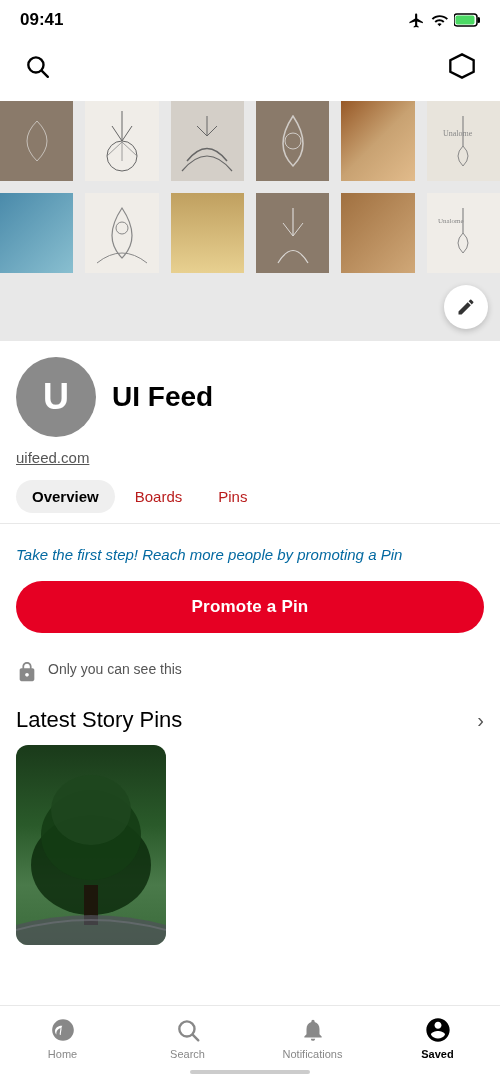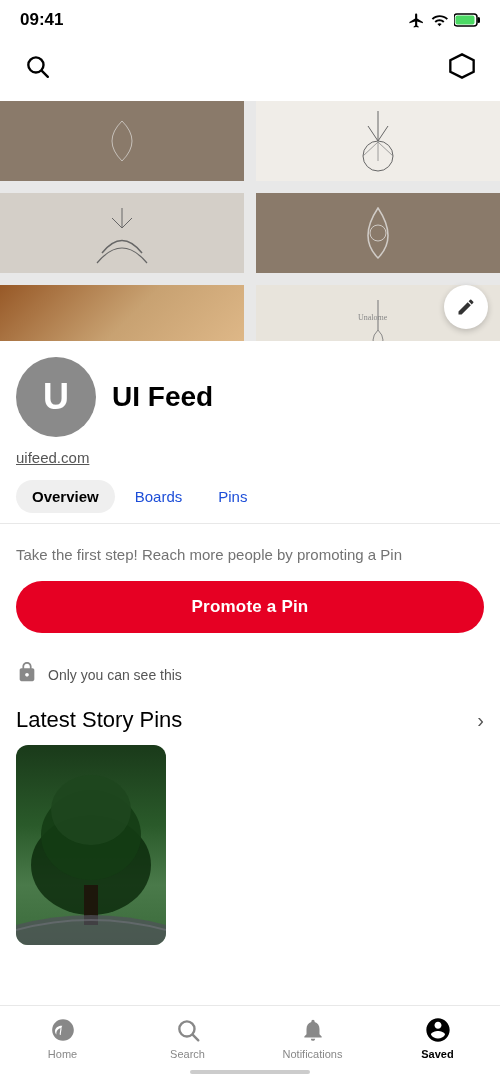--- a/index.html
+++ b/index.html
@@ -46,21 +46,21 @@
     
     .cover-image {
       width: 100%;
       height: 240px;
       background: #e8e8e8;
       position: relative;
       overflow: hidden;
     }
     .cover-grid {
       display: grid;
-      grid-template-columns: repeat(2, 1fr);
+      grid-template-columns: repeat(6, 1fr);
       grid-template-rows: repeat(3, 80px);
       width: 100%;
       height: 100%;
       gap: 12px;
     }
     .cover-cell {
       background: #ccc;
       overflow: hidden;
       display: flex;
       align-items: center;
@@ -126,21 +126,21 @@
       display: flex;
       gap: 4px;
       padding: 14px 16px 10px;
       align-items: center;
     }
     .tab {
       padding: 8px 16px;
       border-radius: 20px;
       font-size: 15px;
       font-weight: 500;
-      color: #1d4ed8;
+      color: #b91c1c;
       background: transparent;
       border: none;
       cursor: pointer;
     }
     .tab.active {
       background: #efefef;
       color: #000;
       font-weight: 600;
     }
 
@@ -150,41 +150,42 @@
       background: #e8e8e8;
       margin: 0 0;
     }
 
     
     .promote-section {
       padding: 20px 16px 16px;
     }
     .promote-text {
       font-size: 15px;
-      color: #737373;
+      color: #0369a1;
       margin-bottom: 16px;
       line-height: 1.4;
+      font-style: italic;
     }
     .promote-btn {
       width: 100%;
       padding: 16px;
       background: #e60023;
       border: none;
       border-radius: 28px;
       color: #fff;
       font-size: 17px;
       font-weight: 600;
       cursor: pointer;
       letter-spacing: 0.2px;
     }
 
     
     .private-notice {
       display: flex;
-      align-items: flex-end;
+      align-items: flex-start;
       gap: 10px;
       padding: 12px 16px;
       color: #555;
       font-size: 14px;
     }
 
     
     .section-header {
       display: flex;
       justify-content: space-between;

